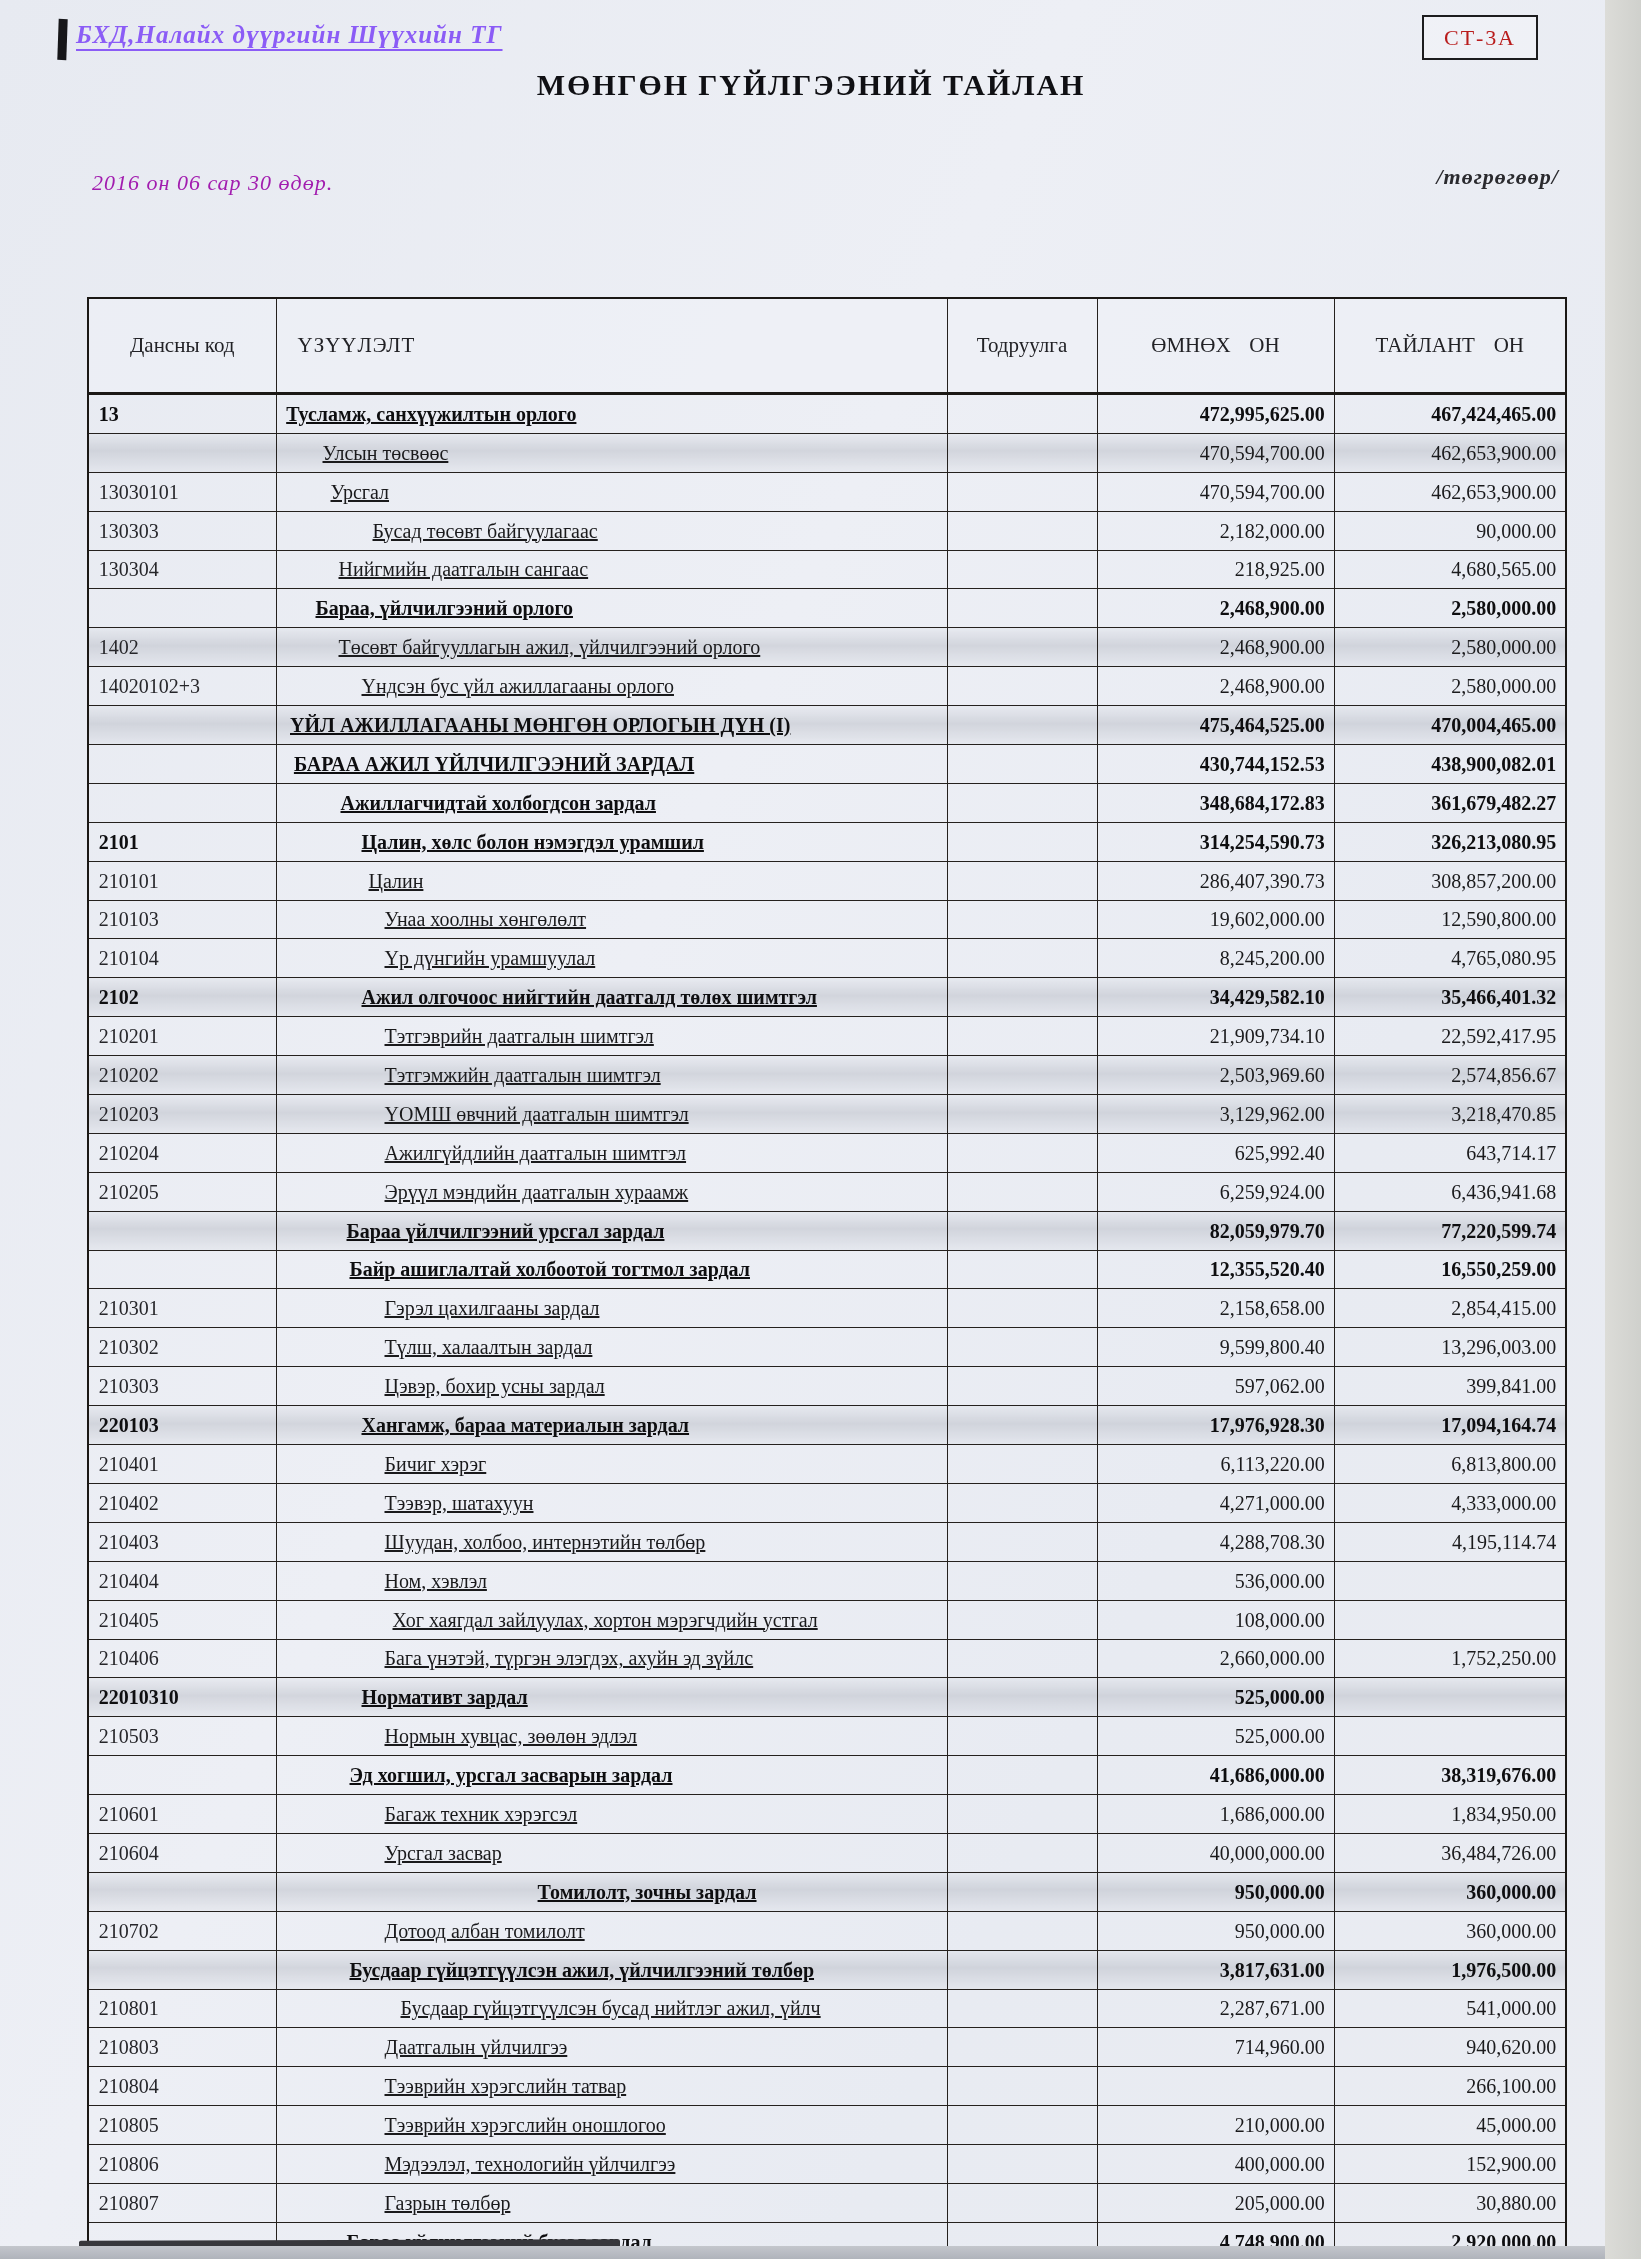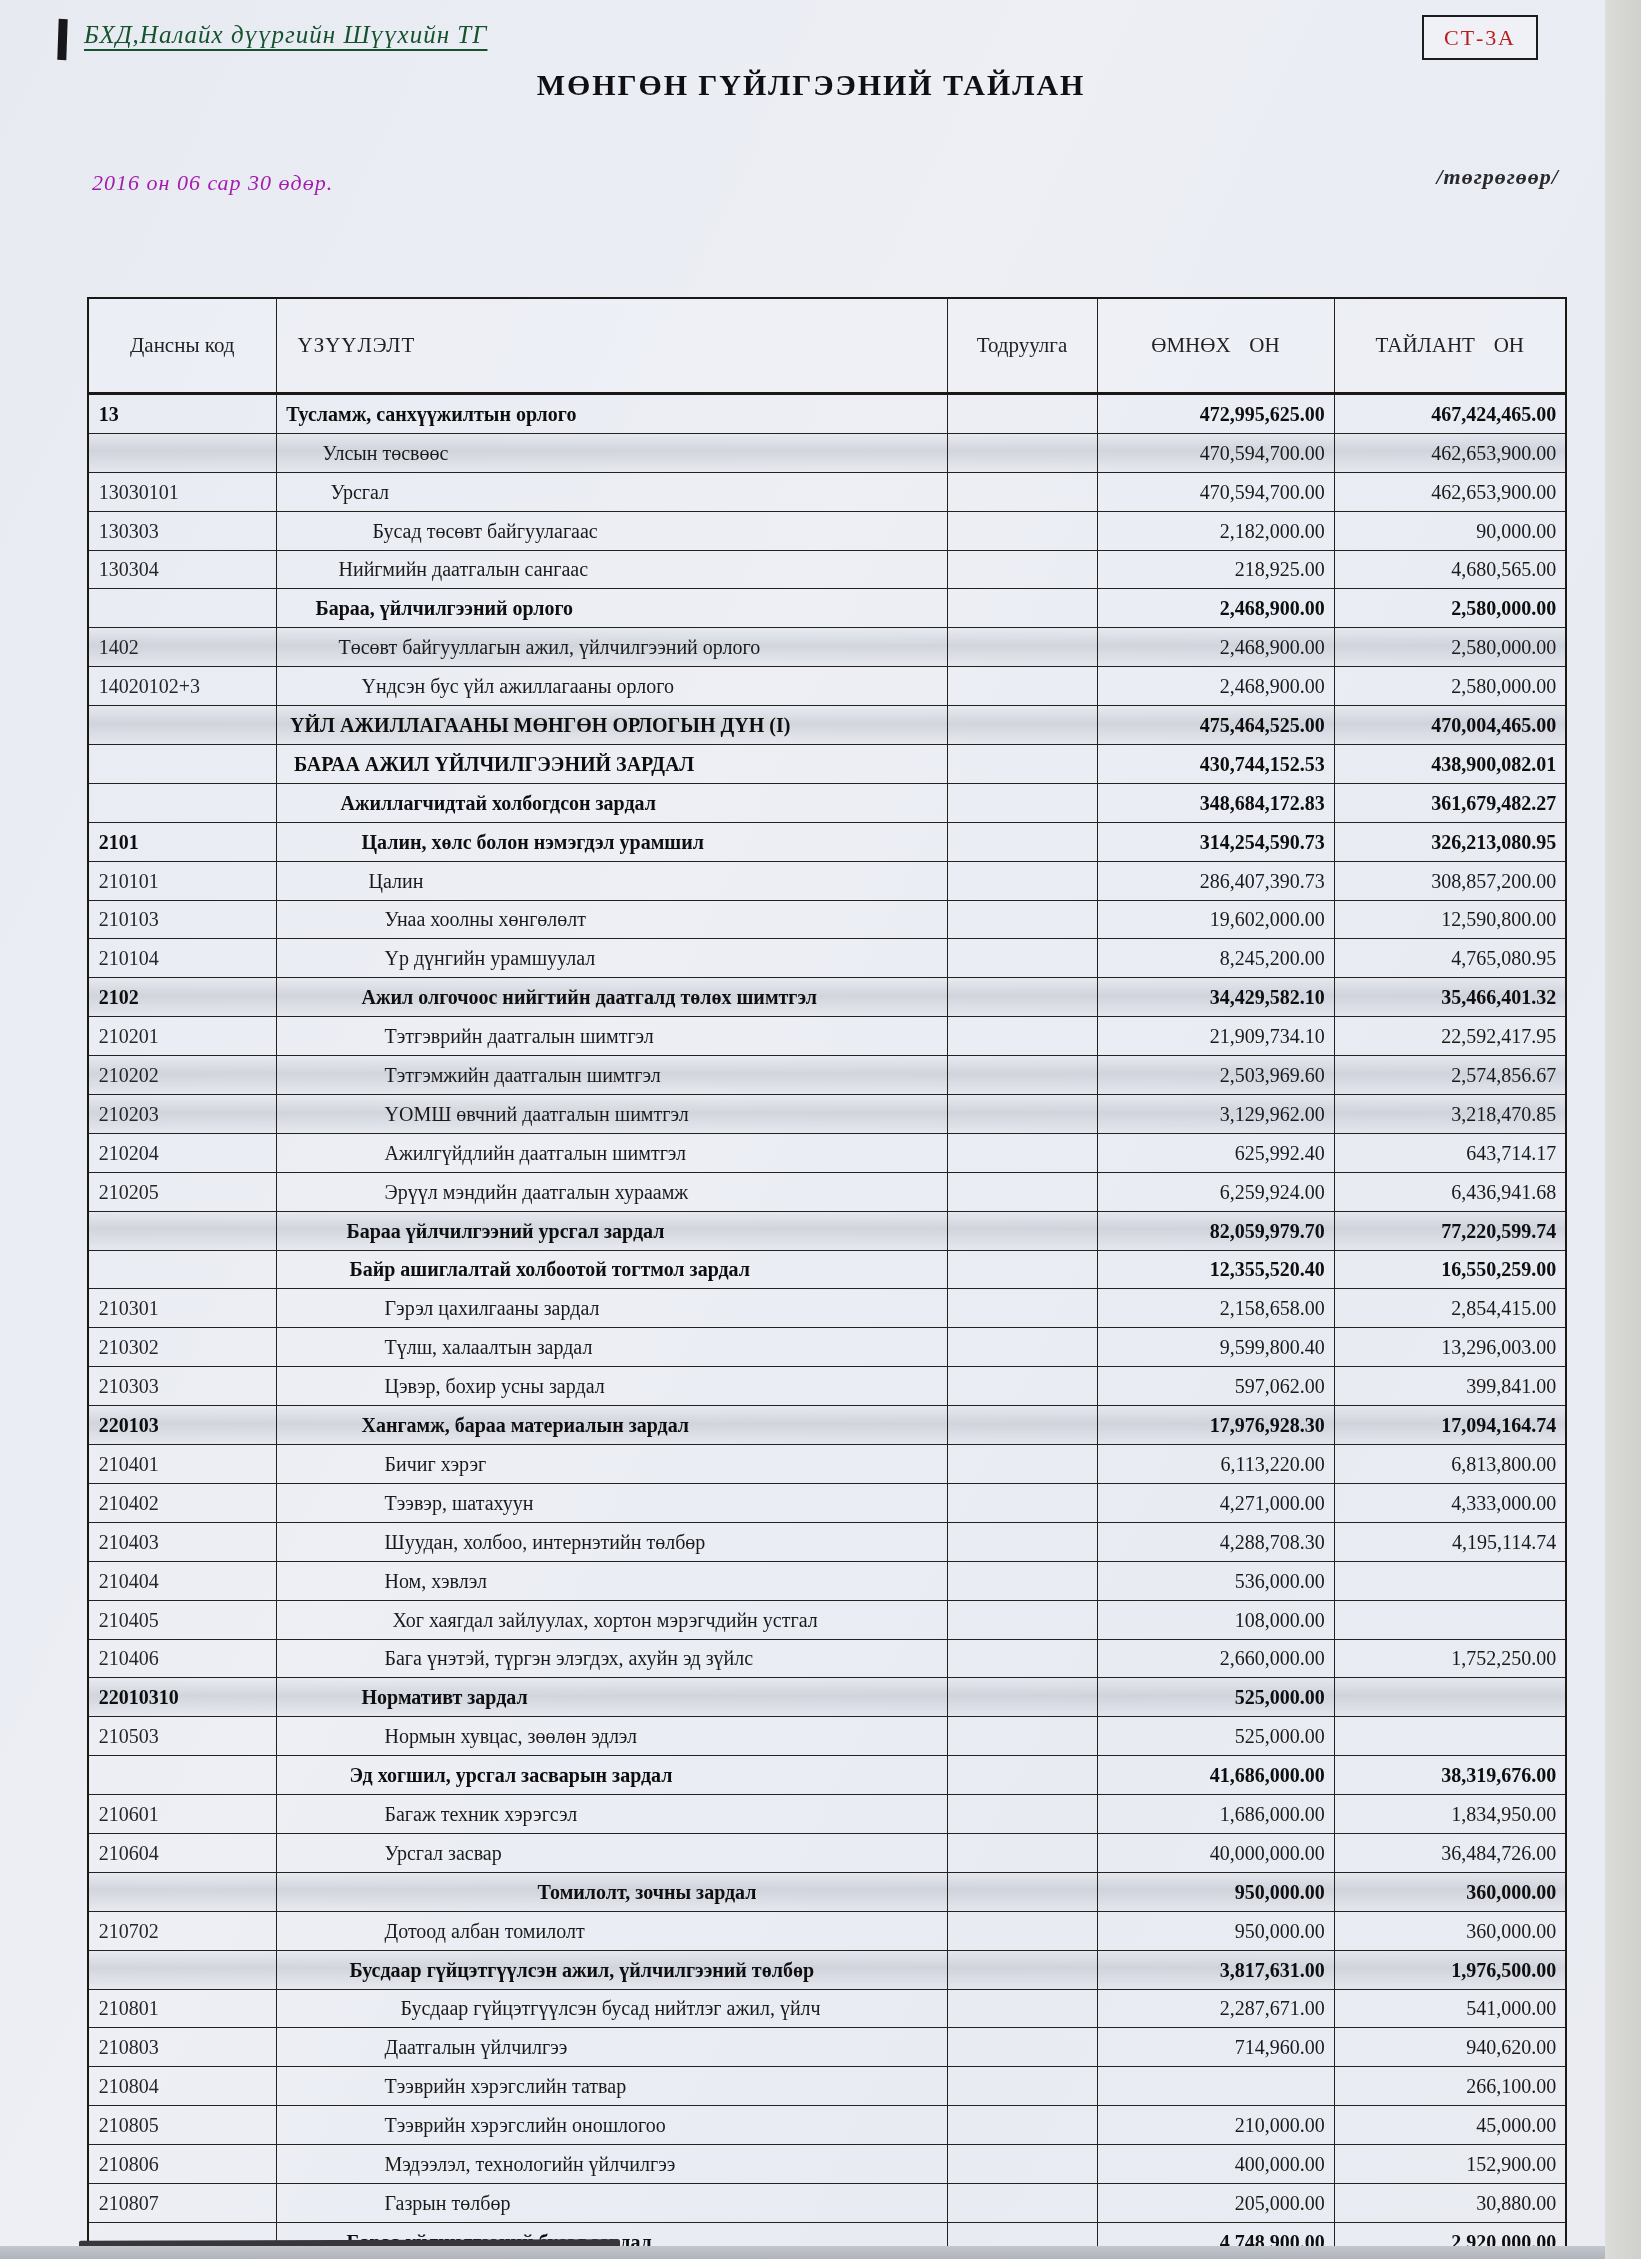--- a/index.html
+++ b/index.html
@@ -4,24 +4,24 @@
 <style>
   html,body{margin:0;padding:0;}
   body{
     width:1641px;height:2259px;position:relative;overflow:hidden;
     background:linear-gradient(115deg,#e7eaf1 0%,#edeff5 40%,#e8ebf2 70%,#eaecf2 100%);
     font-family:"Liberation Serif","DejaVu Serif",serif;
     color:#1a1a1c;
   }
   .page{position:absolute;inset:0;}
   .org-name{
-    position:absolute;left:84px;top:21px;
-    font-size:25px;font-weight:normal;font-style:italic;
+    position:absolute;left:76px;top:21px;
+    font-size:25px;font-weight:bold;font-style:italic;
     text-decoration:underline;text-decoration-thickness:1.9px;text-underline-offset:5.8px;
-    letter-spacing:1px;color:#14532d;
+    letter-spacing:1px;color:#8b5cf6;
   }
   .form-code-box{
     position:absolute;left:1422px;top:15.4px;width:112px;height:41px;
     border:2.9px solid #1c1c1e;display:flex;align-items:center;justify-content:center;
     font-size:22px;letter-spacing:1.9px;color:#b91c1c;background:rgba(255,255,255,0.25);
   }
   .report-title{
     position:absolute;left:87px;top:68px;width:1448px;text-align:center;
     font-size:30px;font-weight:bold;letter-spacing:1.9px;color:#101014;
   }
@@ -45,21 +45,21 @@
   table.report thead th{
     height:91px;font-size:21px;font-weight:normal;color:#222226;
     border-bottom:3.9px solid #1b1815;background:rgba(240,242,247,0.5);
   }
   .th-code{white-space:pre-line;text-align:center;line-height:1.6;}
   .th-indicator{text-align:left;padding-left:21px;font-size:23px;letter-spacing:1px;}
   .th-note{text-align:center;}
   .th-year{text-align:center;word-spacing:13.5px;}
   table.report td{height:35px;font-size:20px;padding-top:1.9px;}
   td.c-code{padding-left:9.7px;color:#26262a;}
-  td.c-label{padding-right:1.9px;}
+  td.c-label{padding-right:1.9px;text-decoration:underline;}
   td.c-num{text-align:right;padding-right:8.7px;font-variant-numeric:tabular-nums;}
   tr.b td{font-weight:bold;color:#0e0e10;}
   tr.shade td{background:linear-gradient(180deg,rgba(190,194,202,0.10) 0%,rgba(168,172,182,0.38) 45%,rgba(190,194,202,0.12) 100%);}
   
   .scan-corner-mark{position:absolute;left:58px;top:19.3px;width:8.7px;height:41px;background:#17171a;transform:rotate(2deg);}
   .scan-bottom-dark{position:absolute;left:79px;top:2240px;width:541px;height:8.7px;background:#38383c;border-radius:1.9px;transform:rotate(-0.15deg);}
   .scan-bottom-strip{position:absolute;left:0;top:2246px;width:1641px;height:13.5px;background:linear-gradient(180deg,#c3c6cc,#aeb2ba);}
   .scan-right-strip{position:absolute;left:1605px;top:0;width:37px;height:2259px;background:linear-gradient(90deg,#dcdcd8,#cfd0cc);}
 </style>
 </head>

